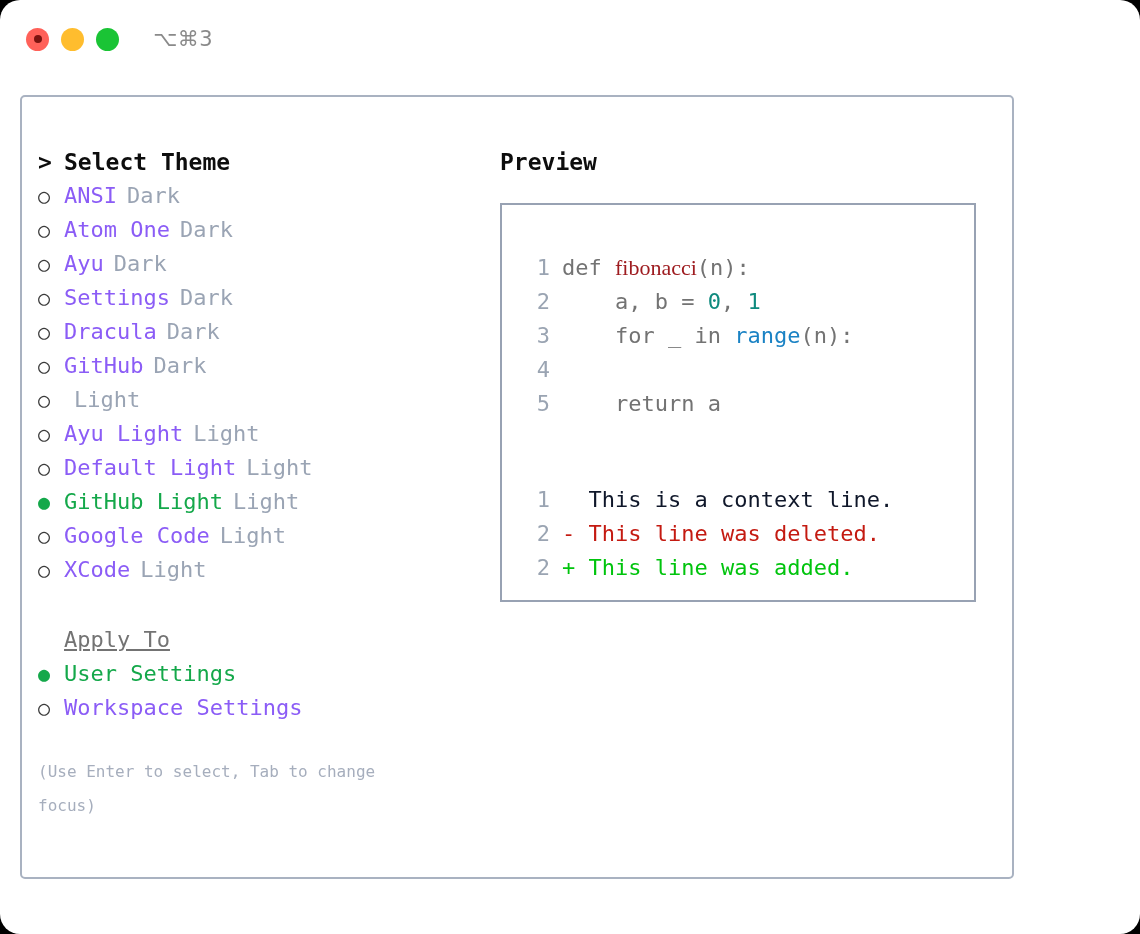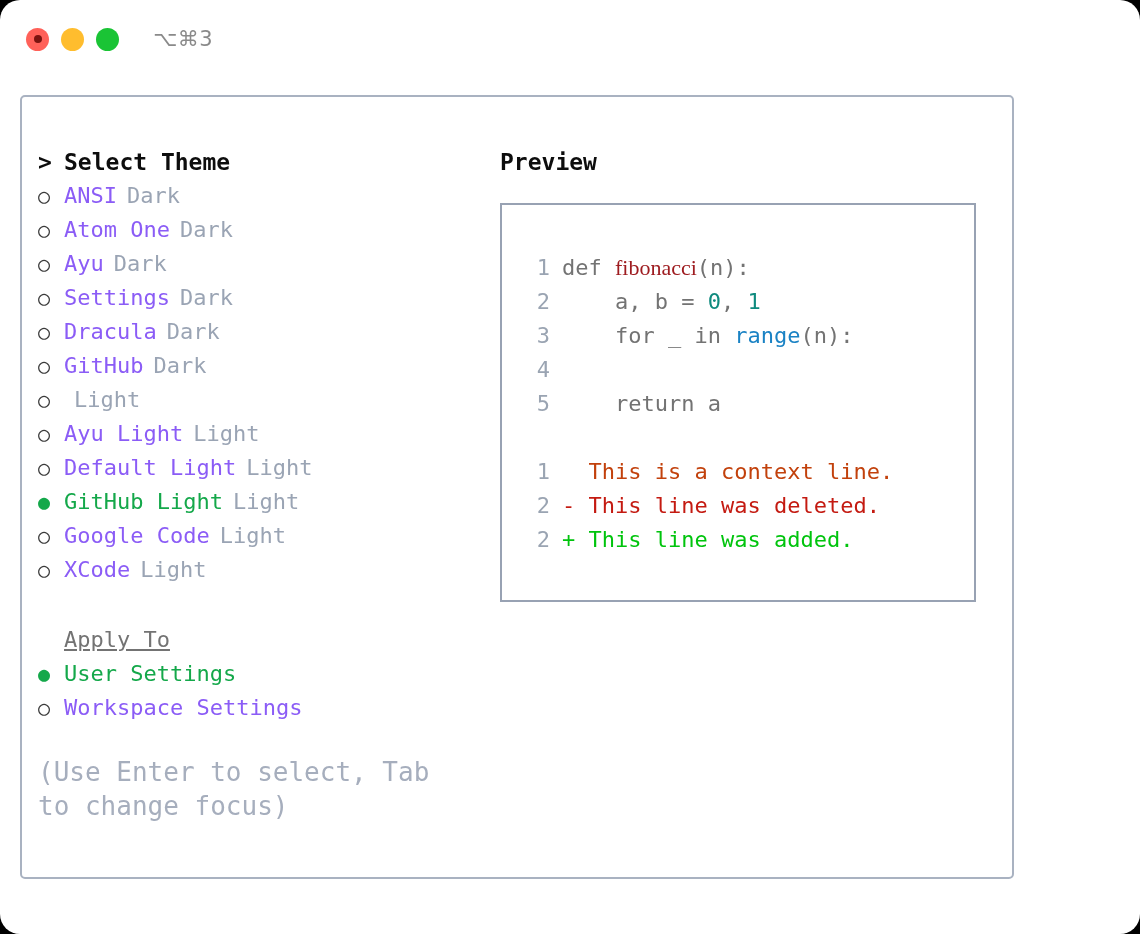--- a/index.html
+++ b/index.html
@@ -149,21 +149,21 @@
     font-size: 22px;
     white-space: pre;
   }
   .subhead .opt-bullet { color: transparent; }
   .subhead-label { color: #737373; text-decoration: underline; }
 
   .spacer-lg { height: 36px; }
   .spacer-md { height: 30px; }
 
   .hint {
-    font-size: 26px;
+    font-size: 16px;
     line-height: 34px;
     color: #a6aebd;
     max-width: 400px;
   }
 
   
   .right-col {
     position: absolute;
     left: 478px;
     top: 48px;
@@ -202,21 +202,21 @@
     margin-right: 12px;
   }
   .code-text { color: #222222; }
 
   .tok-fn    { color: #9e1c20; font-family: Liberation Serif, serif; }
   .tok-num   { color: #0f8a7e; }
   .tok-build { color: #1a82c4; }
   .tok-plain { color: #737373; }
 
   .diff-gap { height: 34px; }
-  .diff-ctx { color: #c2410c; }
+  .diff-ctx { color: #0f172a; margin-top: 28px; }
   .diff-del { color: #c41a11; }
   .diff-add { color: #00c40d; }
 </style>
 </head>
 <body>
 
 <div class="window">
 
   <div class="titlebar">
     <div class="dots">

